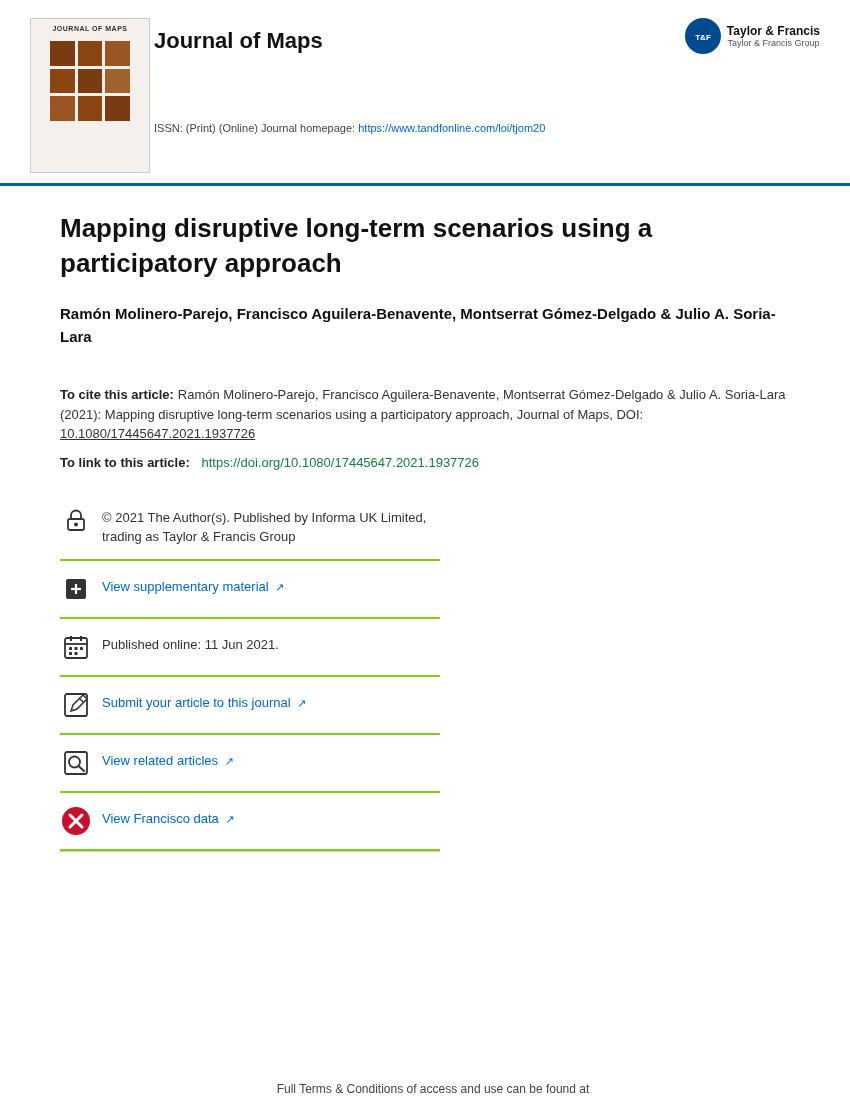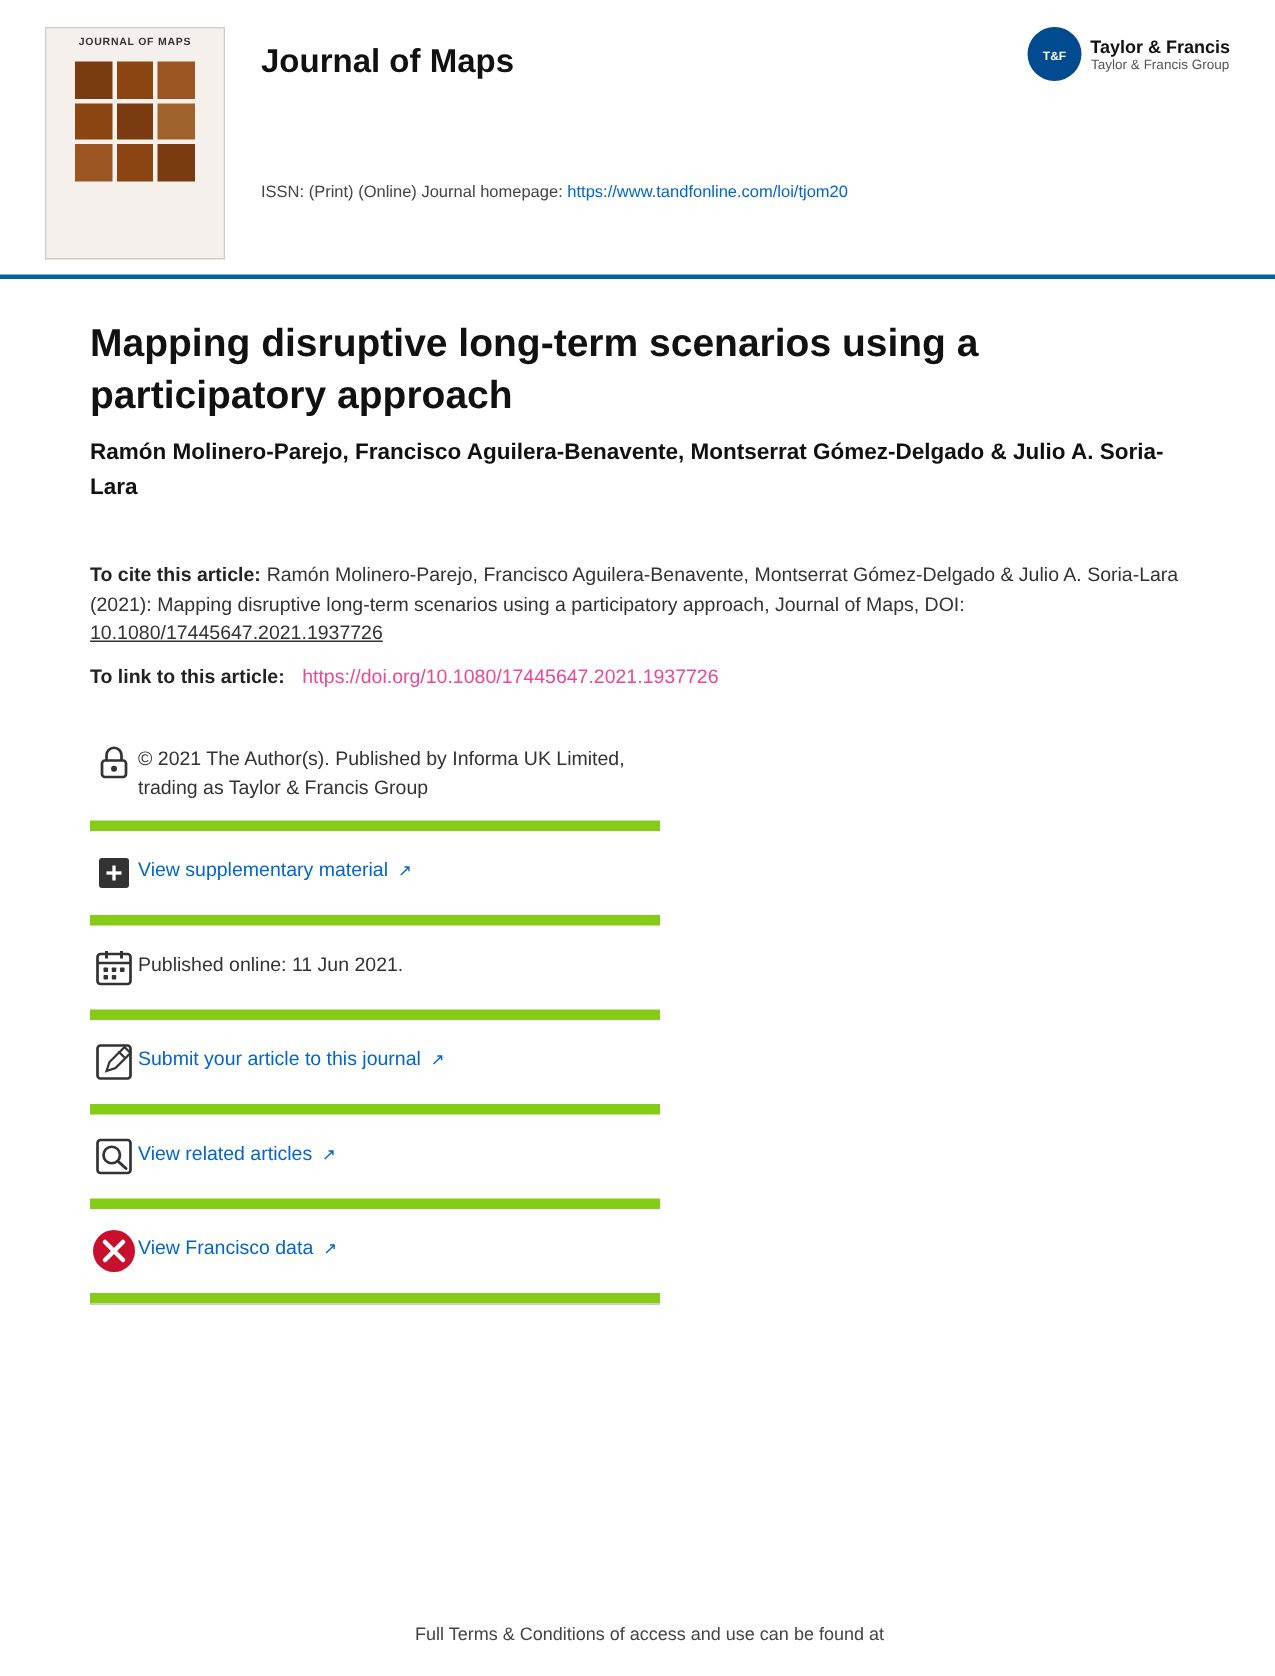--- a/index.html
+++ b/index.html
@@ -30,21 +30,21 @@
       align-items: flex-start;
       justify-content: space-between;
       padding: 18px 30px 0 30px;
       border-bottom: 3px solid #006699;
       padding-bottom: 10px;
     }
 
     .journal-info {
       display: flex;
       align-items: flex-start;
-      gap: 24px;
+      gap: 4px;
     }
 
     .journal-cover {
       width: 120px;
       height: 155px;
       border: 1px solid #ccc;
       background: #f0f0f0;
       flex-shrink: 0;
       position: relative;
       overflow: hidden;
@@ -154,21 +154,21 @@
     
     .main-content {
       padding: 25px 60px 30px 60px;
     }
 
     .article-title {
       font-size: 26px;
       font-weight: bold;
       color: #111;
       line-height: 1.35;
-      margin-bottom: 10px;
+      margin-bottom: 22px;
     }
 
     .article-authors {
       font-size: 15px;
       font-weight: bold;
       color: #111;
       line-height: 1.5;
       margin-bottom: 22px;
     }
 
@@ -192,37 +192,37 @@
       margin-bottom: 18px;
     }
 
     .link-label {
       font-weight: bold;
       font-size: 13px;
     }
 
     .link-url {
       font-size: 13px;
-      color: #ec4899;
+      color: #15803d;
       text-decoration: none;
       text-align: right;
     }
 
     
     .info-items {
       margin-top: 22px;
       max-width: 380px;
     }
 
     .info-item {
       display: flex;
       align-items: flex-start;
-      gap: 0;
+      gap: 10px;
       padding: 12px 0;
-      border-bottom: 7px solid #84cc16;
+      border-bottom: 2px solid #84cc16;
     }
 
     .info-item:first-child {
       border-top: none;
     }
 
     .info-icon {
       width: 32px;
       height: 32px;
       flex-shrink: 0;

